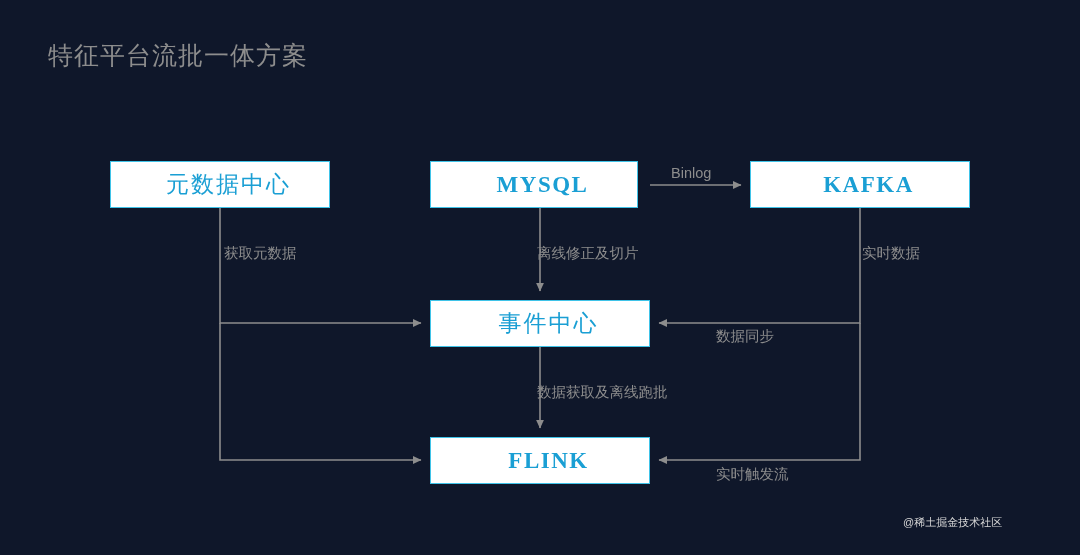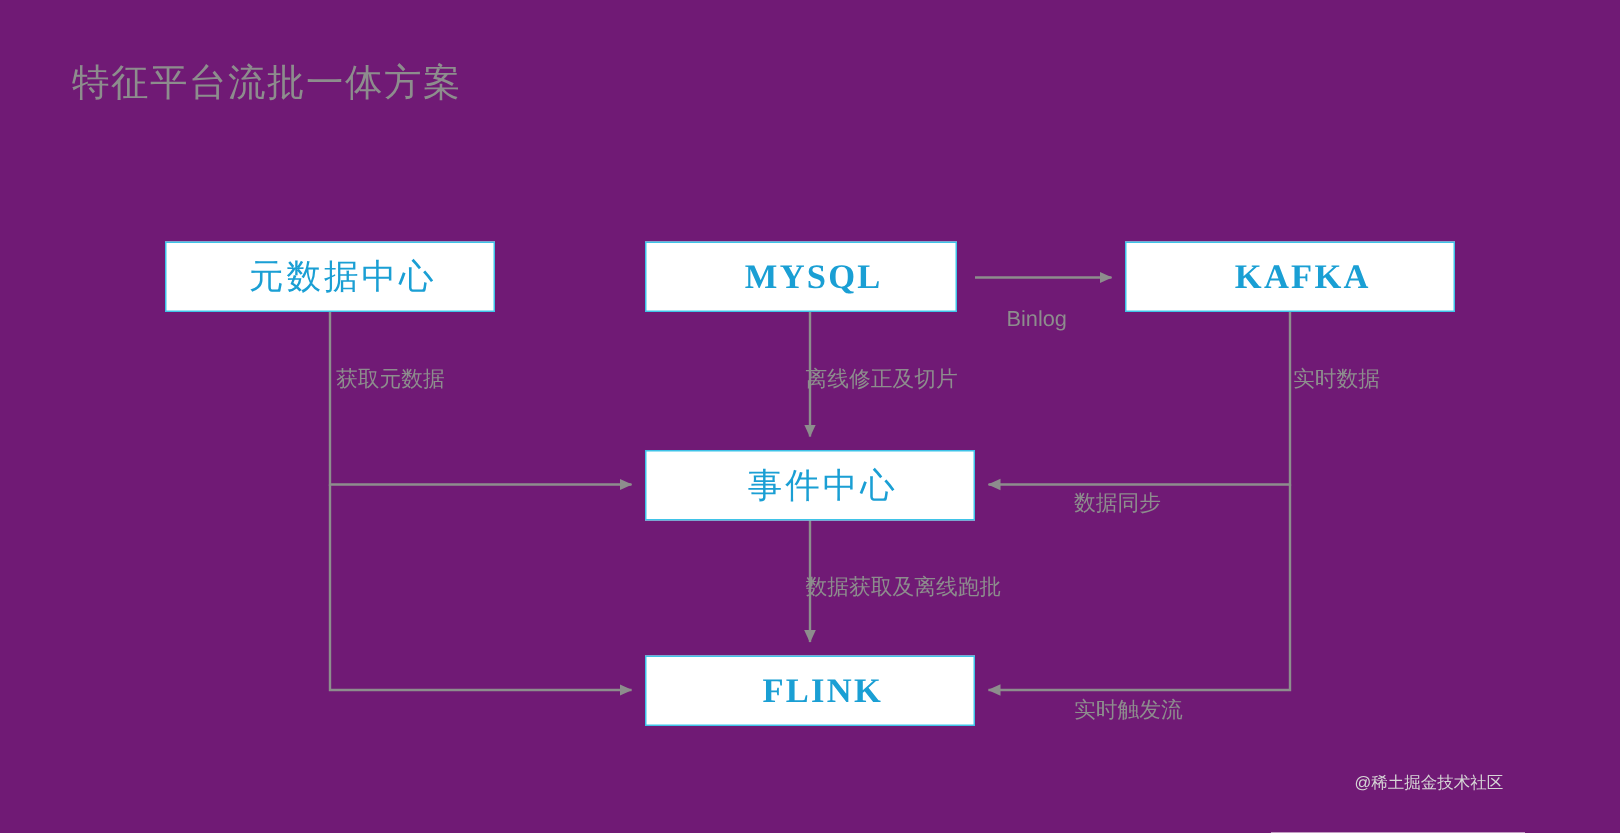--- a/index.html
+++ b/index.html
@@ -7,21 +7,21 @@
     padding: 0;
     background: #ffffff;
   }
   body {
     font-family: "Liberation Sans", "DejaVu Sans", sans-serif;
   }
   #canvas {
     position: relative;
     width: 1080px;
     height: 555px;
-    background: #701a75;
+    background: #0f172a;
     overflow: hidden;
   }
 
   
   #page-title {
     position: absolute;
     left: 48px;
     top: 38px;
     font-size: 25px;
     line-height: 34px;
@@ -76,21 +76,21 @@
 
   
   .edge-label {
     position: absolute;
     color: #8d8d8d;
     font-size: 14.5px;
     line-height: 20px;
     white-space: nowrap;
     font-family: "Liberation Sans", "DejaVu Sans", sans-serif;
   }
-  #label-binlog          { left: 671px; top: 163px; margin-top: 40px; }
+  #label-binlog          { left: 671px; top: 163px; }
   #label-get-metadata    { left: 224px; top: 243px; }
   #label-offline-fix     { left: 537px; top: 243px; }
   #label-realtime-data   { left: 862px; top: 243px; }
   #label-data-sync       { left: 716px; top: 326px; }
   #label-data-fetch      { left: 537px; top: 382px; text-align: right; }
   #label-realtime-trig   { left: 716px; top: 464px; }
 
   
   #watermark {
     position: absolute;

